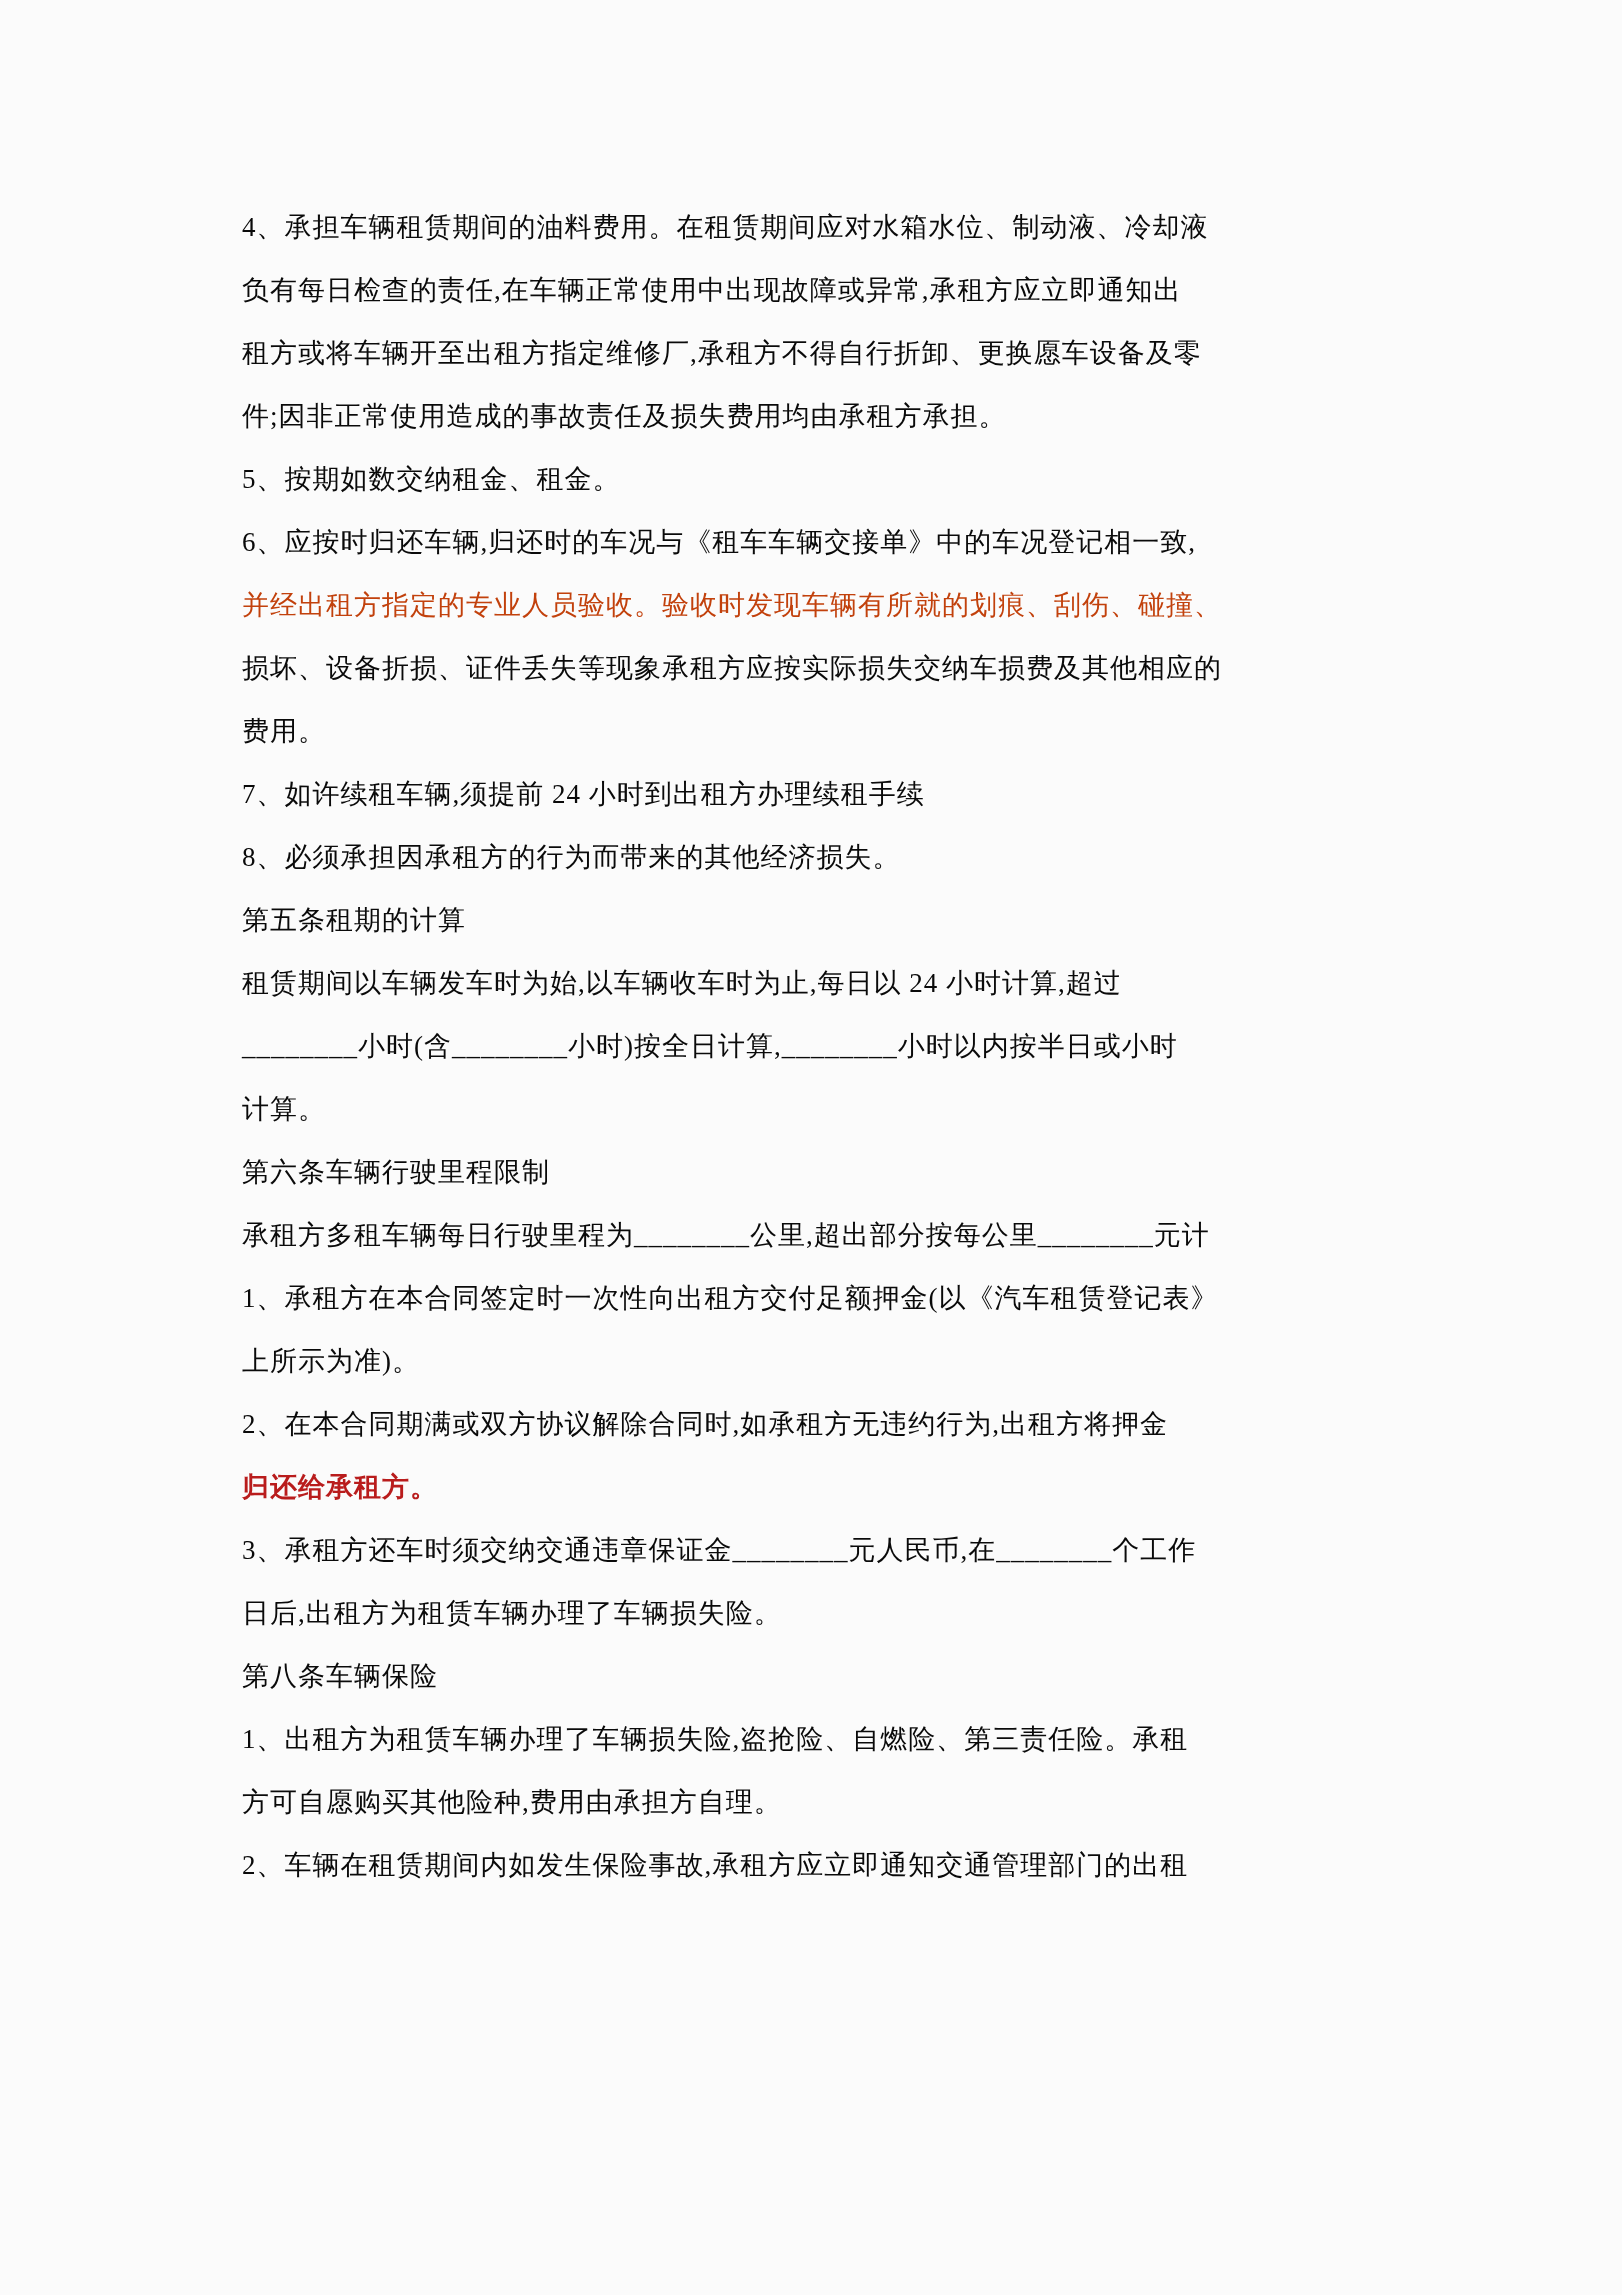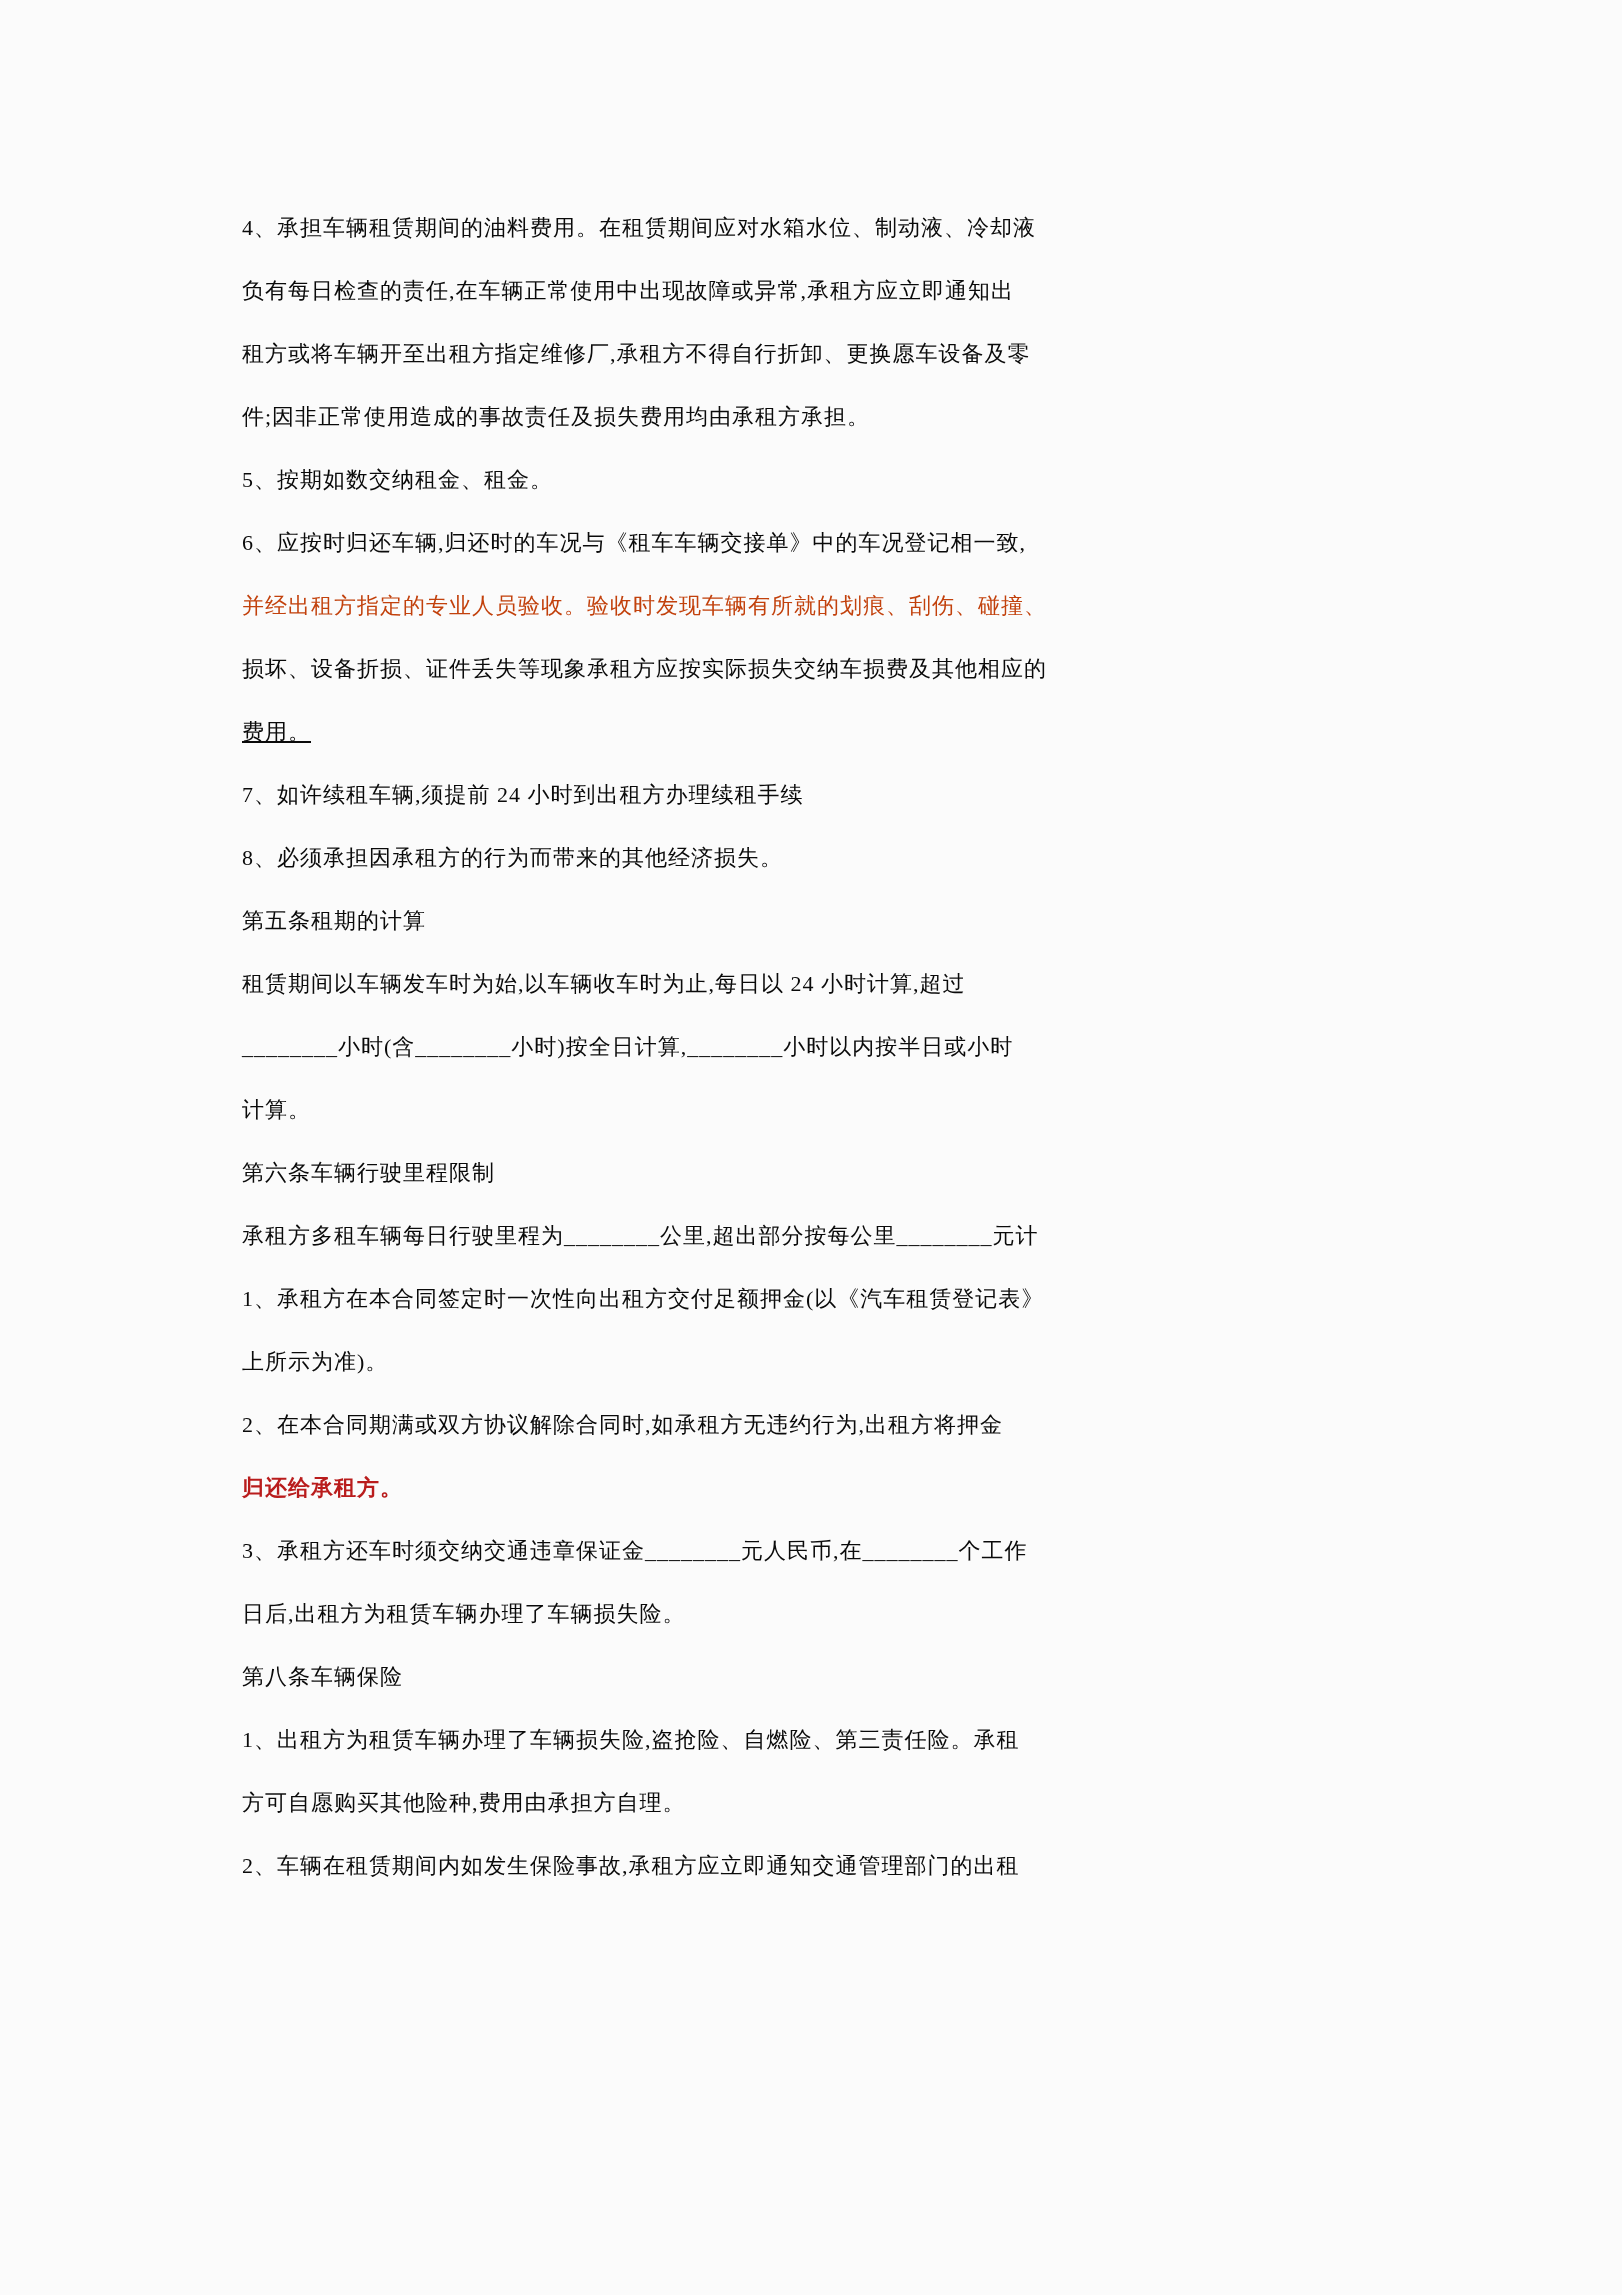--- a/index.html
+++ b/index.html
@@ -21,41 +21,41 @@
   }
   .text-block {
     position: absolute;
     left: 242px;
     top: 196px;
     right: 39px;
   }
   .doc-line {
     height: 63px;
     line-height: 63px;
-    font-size: 22px;
+    font-size: 27px;
     letter-spacing: 1px;
     color: #0a0a0a;
     white-space: pre;
     font-weight: 400;
   }
 </style>
 </head>
 <body style="background: rgb(251, 251, 251);">
 
 <div class="page" style="background: rgb(251, 251, 251);">
   <div class="text-block">
       <div class="doc-line" style="color: rgb(10, 10, 10);">4、承担车辆租赁期间的油料费用。在租赁期间应对水箱水位、制动液、冷却液</div>
       <div class="doc-line" style="color: rgb(10, 10, 10);">负有每日检查的责任,在车辆正常使用中出现故障或异常,承租方应立即通知出</div>
       <div class="doc-line" style="color: rgb(10, 10, 10);">租方或将车辆开至出租方指定维修厂,承租方不得自行折卸、更换愿车设备及零</div>
       <div class="doc-line" style="color: rgb(10, 10, 10);">件;因非正常使用造成的事故责任及损失费用均由承租方承担。</div>
       <div class="doc-line" style="color: rgb(10, 10, 10);">5、按期如数交纳租金、租金。</div>
       <div class="doc-line" style="color: rgb(10, 10, 10);">6、应按时归还车辆,归还时的车况与《租车车辆交接单》中的车况登记相一致,</div>
       <div class="doc-line" style="color: #c2410c;">并经出租方指定的专业人员验收。验收时发现车辆有所就的划痕、刮伤、碰撞、</div>
       <div class="doc-line" style="color: rgb(10, 10, 10);">损坏、设备折损、证件丢失等现象承租方应按实际损失交纳车损费及其他相应的</div>
-      <div class="doc-line" style="color: rgb(10, 10, 10); text-decoration: underline;">费用。</div>
+      <div class="doc-line" style="color: rgb(10, 10, 10);">费用。</div>
       <div class="doc-line" style="color: rgb(10, 10, 10);">7、如许续租车辆,须提前 24 小时到出租方办理续租手续</div>
       <div class="doc-line" style="color: rgb(10, 10, 10);">8、必须承担因承租方的行为而带来的其他经济损失。</div>
       <div class="doc-line" style="color: rgb(10, 10, 10);">第五条租期的计算</div>
       <div class="doc-line" style="color: rgb(10, 10, 10);">租赁期间以车辆发车时为始,以车辆收车时为止,每日以 24 小时计算,超过</div>
       <div class="doc-line" style="color: rgb(10, 10, 10);">________小时(含________小时)按全日计算,________小时以内按半日或小时</div>
       <div class="doc-line" style="color: rgb(10, 10, 10);">计算。</div>
       <div class="doc-line" style="color: rgb(10, 10, 10);">第六条车辆行驶里程限制</div>
       <div class="doc-line" style="color: rgb(10, 10, 10);">承租方多租车辆每日行驶里程为________公里,超出部分按每公里________元计</div>
       <div class="doc-line" style="color: rgb(10, 10, 10);">1、承租方在本合同签定时一次性向出租方交付足额押金(以《汽车租赁登记表》</div>
       <div class="doc-line" style="color: rgb(10, 10, 10);">上所示为准)。</div>

